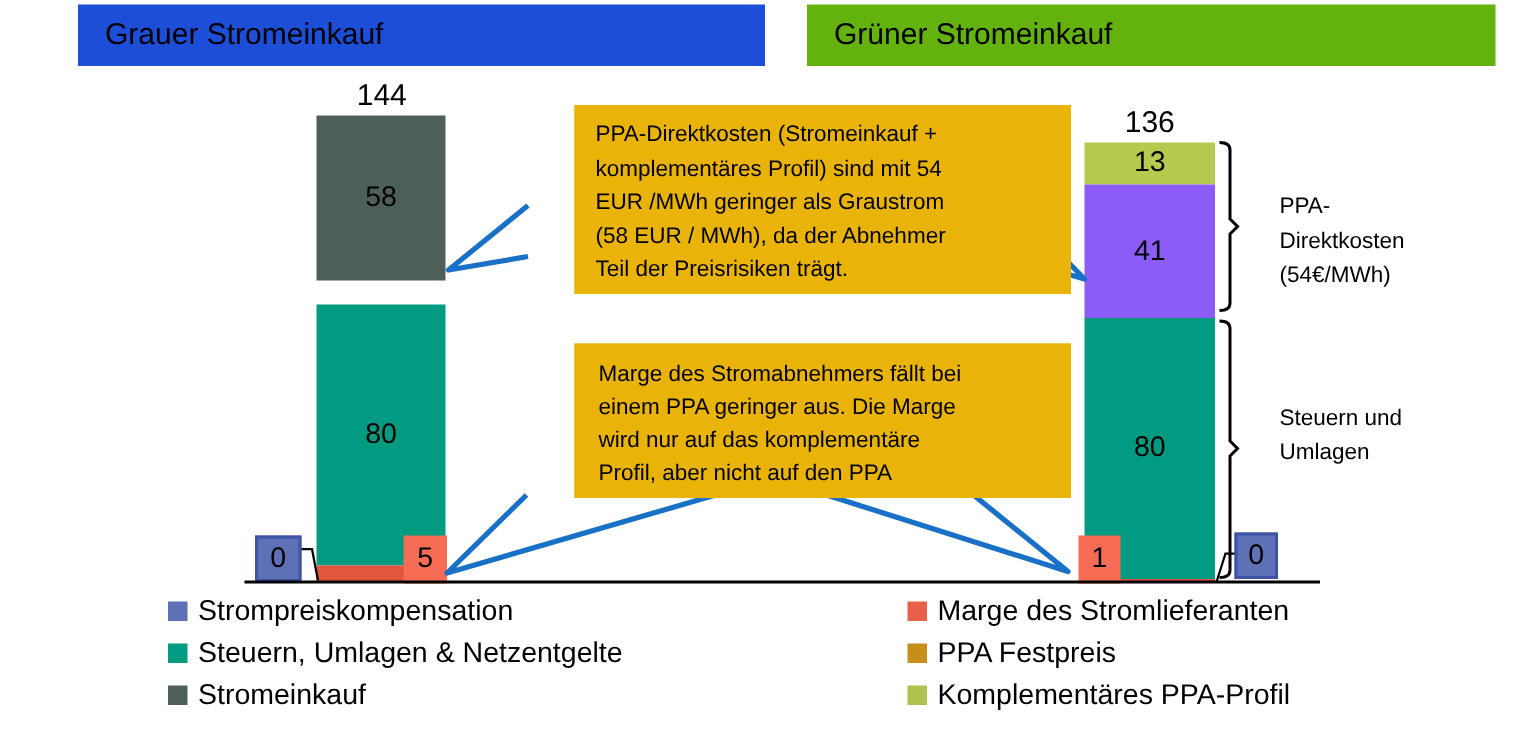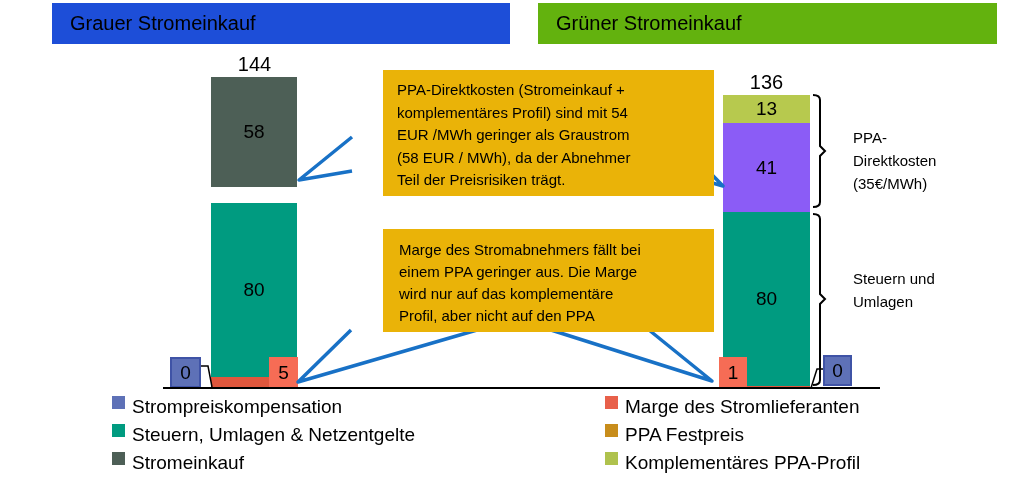--- a/index.html
+++ b/index.html
@@ -38,21 +38,21 @@
   .callout-1{left:351px;top:70px;width:331px;height:126px;padding:6px 11px;}
   .callout-1 div{line-height:22.5px;}
   .callout-2{left:351px;top:229px;width:331px;height:103px;padding:7px 13px;}
   .callout-2 div{line-height:22px;}
   .side-label{position:absolute;font-size:15px;line-height:23px;z-index:3;}
   .side-ppa{left:853px;top:126px;width:120px;}
   .side-steuern{left:853px;top:267px;width:120px;}
   .legend{position:absolute;top:396px;display:flex;flex-direction:column;}
   .legend-left{left:112px;}
   .legend-right{left:605px;}
-  .legend-row{display:flex;height:23px;margin-bottom:5px;}
+  .legend-row{display:flex;align-items:center;height:23px;margin-bottom:5px;}
   .swatch{width:13px;height:13px;margin-right:7px;flex:0 0 13px;}
   .legend-row span{font-size:19px;white-space:nowrap;}
   .sw-blue{background:#5E71B7;} .sw-teal{background:#009B80;} .sw-dark{background:#4D5F56;}
   .sw-salmon{background:#E8604A;} .sw-gold{background:#C88D1B;} .sw-yellowgreen{background:#AFC24D;}
 </style>
 </head>
 <body>
 
 <div class="stage">
 
@@ -108,21 +108,21 @@
   <div class="callout callout-2">
     <div>Marge des Stromabnehmers fällt bei</div>
     <div>einem PPA geringer aus. Die Marge</div>
     <div>wird nur auf das komplementäre</div>
     <div>Profil, aber nicht auf den PPA</div>
   </div>
 
   <div class="side-label side-ppa">
     <div>PPA-</div>
     <div>Direktkosten</div>
-    <div>(35€/MWh)</div>
+    <div>(54€/MWh)</div>
   </div>
   <div class="side-label side-steuern">
     <div>Steuern und</div>
     <div>Umlagen</div>
   </div>
 
   <div class="legend legend-left">
     <div class="legend-row">
       <div class="swatch sw-blue"></div>
       <span>Strompreiskompensation</span>

